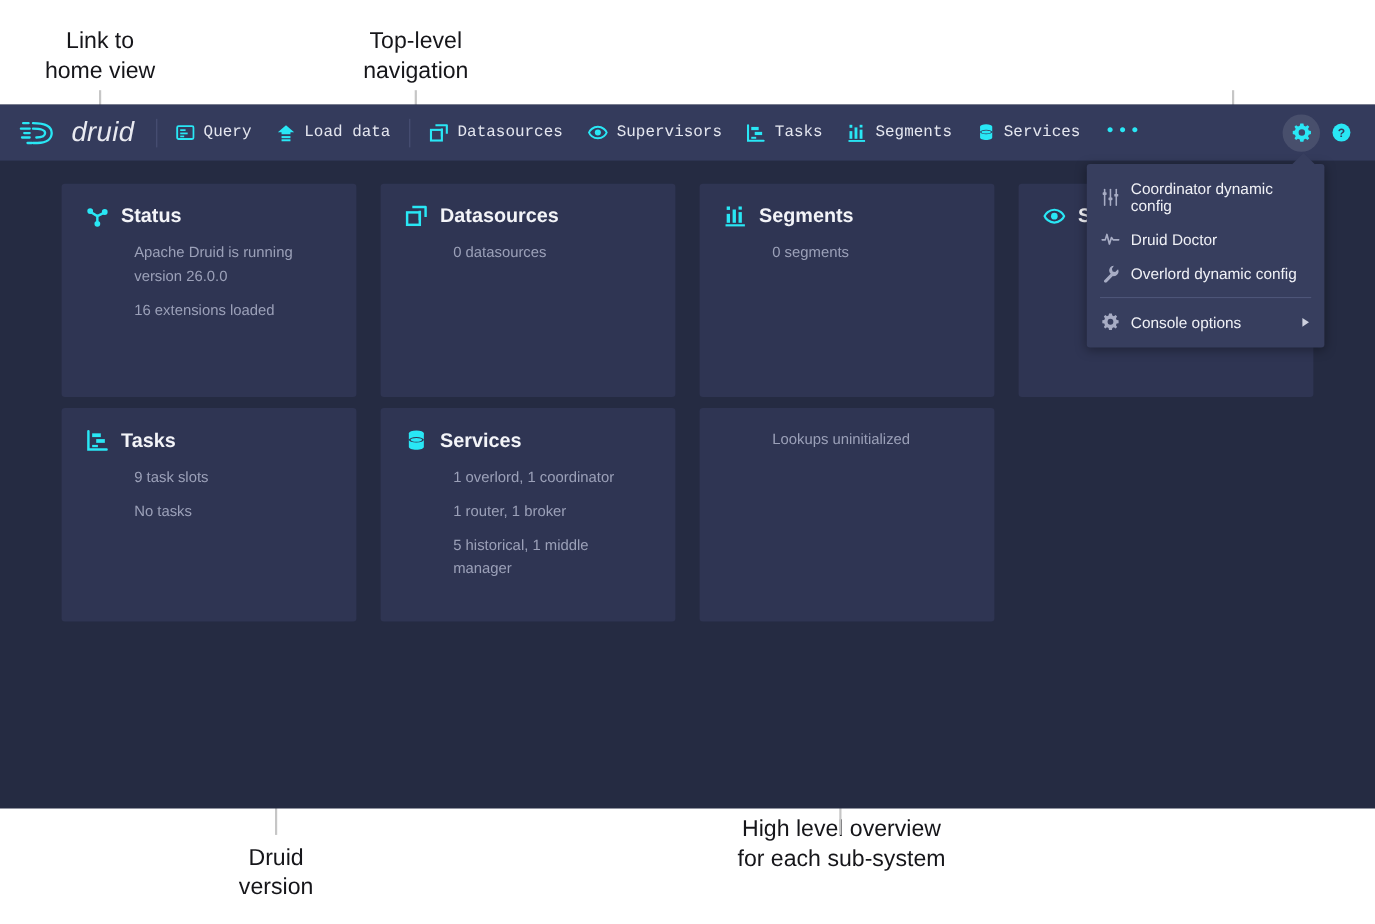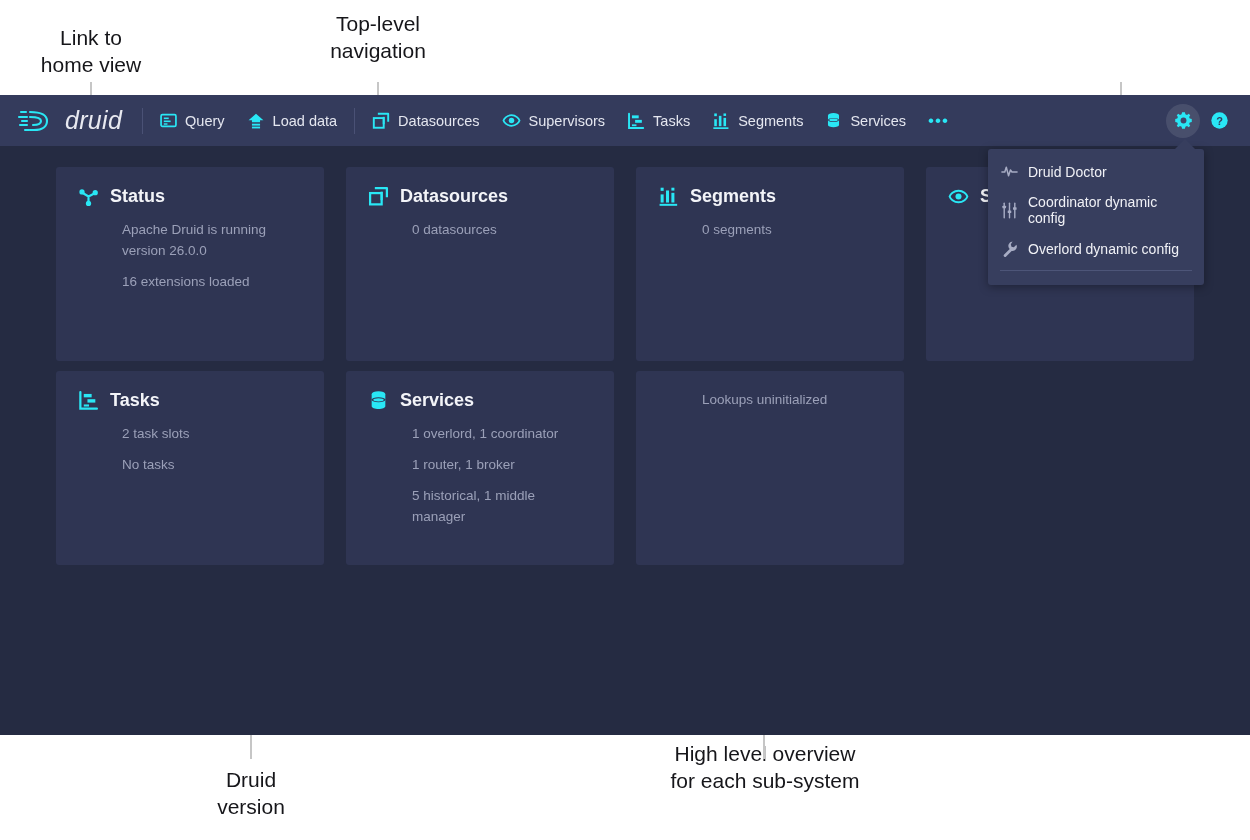--- a/index.html
+++ b/index.html
@@ -60,21 +60,21 @@
     font-size: 25px;
     font-style: italic;
     font-family: "Liberation Sans", sans-serif;
     letter-spacing: .3px;
   }
   .nav-divider {
     width: 1px; height: 26px;
     background: #4a5175;
     margin: 0 6px;
   }
-  .nav-items { display: flex; align-items: center; }
+  .nav-items { display: flex; align-items: center; font-family: Liberation Mono, monospace; }
   .nav-item {
     display: flex; align-items: center;
     gap: 8px;
     padding: 7px 11px;
     border-radius: 2px;
     color: #e4e6ef;
     font-size: 14.5px;
     cursor: pointer;
     white-space: nowrap;
   }
@@ -170,21 +170,21 @@
 </head>
 <body>
 
 <div id="root">
 
   <div class="annot" style="left:10px; top:25px; width:162px;">Link to
 home view</div>
   <div class="leader" style="left:90px; top:82px; height:32px;"></div>
   <div class="leader-dot" style="left:86px; top:108px;"></div>
 
-  <div class="annot" style="left:297px; top:11px; width:162px;">Top-level
+  <div class="annot" style="left:297px; top:25px; width:162px;">Top-level
 navigation</div>
   <div class="leader" style="left:377px; top:82px; height:32px;"></div>
   <div class="leader-dot" style="left:373px; top:108px;"></div>
 
   <div class="leader" style="left:1120px; top:82px; height:163px;"></div>
   <div class="leader-dot" style="left:1116px; top:239px;"></div>
 
   <div class="annot" style="left:170px; top:767px; width:162px;">Druid
 version</div>
   <div class="leader" style="left:250px; top:309px; height:450px;"></div>
@@ -401,21 +401,21 @@
           <span class="icon">
             <svg width="21" height="21" viewBox="0 0 16 16">
                 <path d="M1.8 1.6 L1.8 14.2 L14.4 14.2" fill="none" stroke="#29e7f5" stroke-width="1.7" stroke-linecap="round"></path>
                 <rect x="4.4" y="3" width="6" height="2.6" class="cy"></rect>
                 <rect x="7.2" y="7" width="6" height="2.6" class="cy"></rect>
                 <rect x="4.4" y="11" width="4" height="1.6" class="cy"></rect>
               </svg>
           </span>
           <span class="card-title">Tasks</span>
         </div>
-        <div class="card-line">2 task slots</div>
+        <div class="card-line">9 task slots</div>
         <div class="card-line">No tasks</div>
       </div>
 
       <div class="card">
         <div class="card-head">
           <span class="icon">
             <svg width="21" height="21" viewBox="0 0 16 16">
                 <ellipse cx="8" cy="3.1" rx="5.2" ry="2.1" class="cy"></ellipse>
                 <path d="M2.8 3.1 L2.8 7.1 C2.8 8.3 5.1 9.2 8 9.2 C10.9 9.2 13.2 8.3 13.2 7.1 L13.2 3.1" class="cy"></path>
                 <path d="M2.8 7.6 L2.8 12.3 C2.8 13.5 5.1 14.4 8 14.4 C10.9 14.4 13.2 13.5 13.2 12.3 L13.2 7.6" class="cy"></path>
@@ -432,54 +432,64 @@
 
       <div class="card">
         <div class="card-line">Lookups uninitialized</div>
       </div>
 
       <div></div>
     </div>
 
     <div class="menu-caret"></div>
     <div class="menu">
-
-      <div class="menu-item">
-        <span class="icon">
-          <svg width="17" height="17" viewBox="0 0 18 18">
-              <path d="M1 9.6 L4 9.6 L5.6 4.4 L8 13.6 L10 7.4 L11.6 9.6 L17 9.6" fill="none" stroke="#a7acc4" stroke-width="1.6" stroke-linecap="round" stroke-linejoin="round"></path>
-            </svg>
-        </span>
-        <span>Druid Doctor</span>
-      </div>
 
       <div class="menu-item">
         <span class="icon">
           <svg width="17" height="17" viewBox="0 0 18 18">
               <g stroke="#a7acc4" stroke-width="1.5" stroke-linecap="round">
                 <path d="M3.4 1.4 L3.4 16.6"></path>
                 <path d="M9 1.4 L9 16.6"></path>
                 <path d="M14.6 1.4 L14.6 16.6"></path>
               </g>
               <rect x="1.5" y="4" width="3.8" height="2.6" rx="0.6" fill="#a7acc4"></rect>
               <rect x="7.1" y="9" width="3.8" height="2.6" rx="0.6" fill="#a7acc4"></rect>
               <rect x="12.7" y="5.6" width="3.8" height="2.6" rx="0.6" fill="#a7acc4"></rect>
             </svg>
         </span>
         <span>Coordinator dynamic config</span>
       </div>
 
       <div class="menu-item">
         <span class="icon">
           <svg width="17" height="17" viewBox="0 0 18 18">
+              <path d="M1 9.6 L4 9.6 L5.6 4.4 L8 13.6 L10 7.4 L11.6 9.6 L17 9.6" fill="none" stroke="#a7acc4" stroke-width="1.6" stroke-linecap="round" stroke-linejoin="round"></path>
+            </svg>
+        </span>
+        <span>Druid Doctor</span>
+      </div>
+
+      <div class="menu-item">
+        <span class="icon">
+          <svg width="17" height="17" viewBox="0 0 18 18">
               <path d="M12.3 1.6 A4.6 4.6 0 0 0 9.2 9.5 L3.1 15.6 A1.5 1.5 0 0 0 5.2 17.7 L11.3 11.6 A4.6 4.6 0 0 0 16.3 5.1 L13.6 7.8 L11.1 7.1 L10.4 4.6 Z" class="mi"></path>
             </svg>
         </span>
         <span>Overlord dynamic config</span>
       </div>
 
       <div class="menu-sep"></div>
 
+      <div class="menu-item">
+        <span class="icon">
+          <svg width="17" height="17" viewBox="0 0 20 20">
+              <path d="M10 1.3 L11.5 1.3 L12 3.4 L13.7 4.1 L15.5 2.9 L17.1 4.5 L15.9 6.3 L16.6 8 L18.7 8.5 L18.7 11.5 L16.6 12 L15.9 13.7 L17.1 15.5 L15.5 17.1 L13.7 15.9 L12 16.6 L11.5 18.7 L8.5 18.7 L8 16.6 L6.3 15.9 L4.5 17.1 L2.9 15.5 L4.1 13.7 L3.4 12 L1.3 11.5 L1.3 8.5 L3.4 8 L4.1 6.3 L2.9 4.5 L4.5 2.9 L6.3 4.1 L8 3.4 L8.5 1.3 Z" class="mi"></path>
+              <circle cx="10" cy="10" r="3.1" fill="#373e5e"></circle>
+            </svg>
+        </span>
+        <span>Console options</span>
+        <span class="menu-caret-right"></span>
+      </div>
 
     </div>
 
   </div>
 </div>
 
 </body></html>

